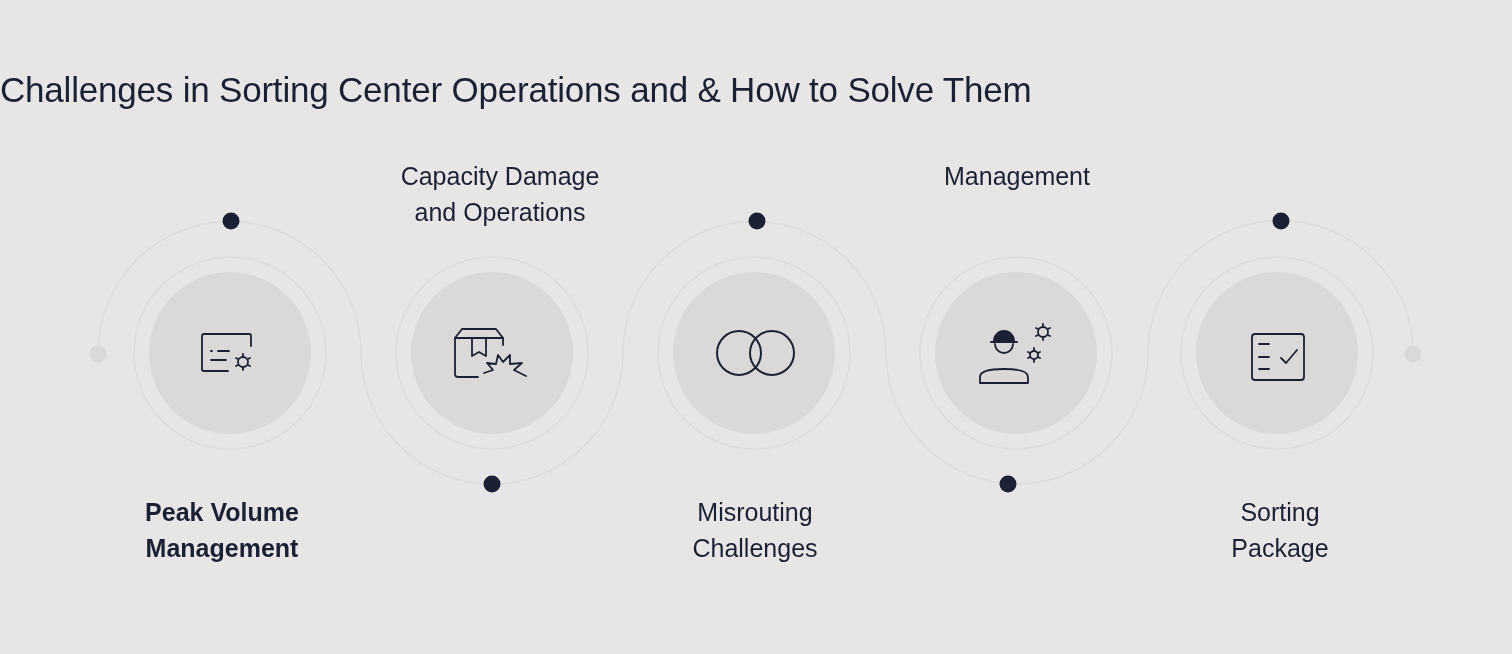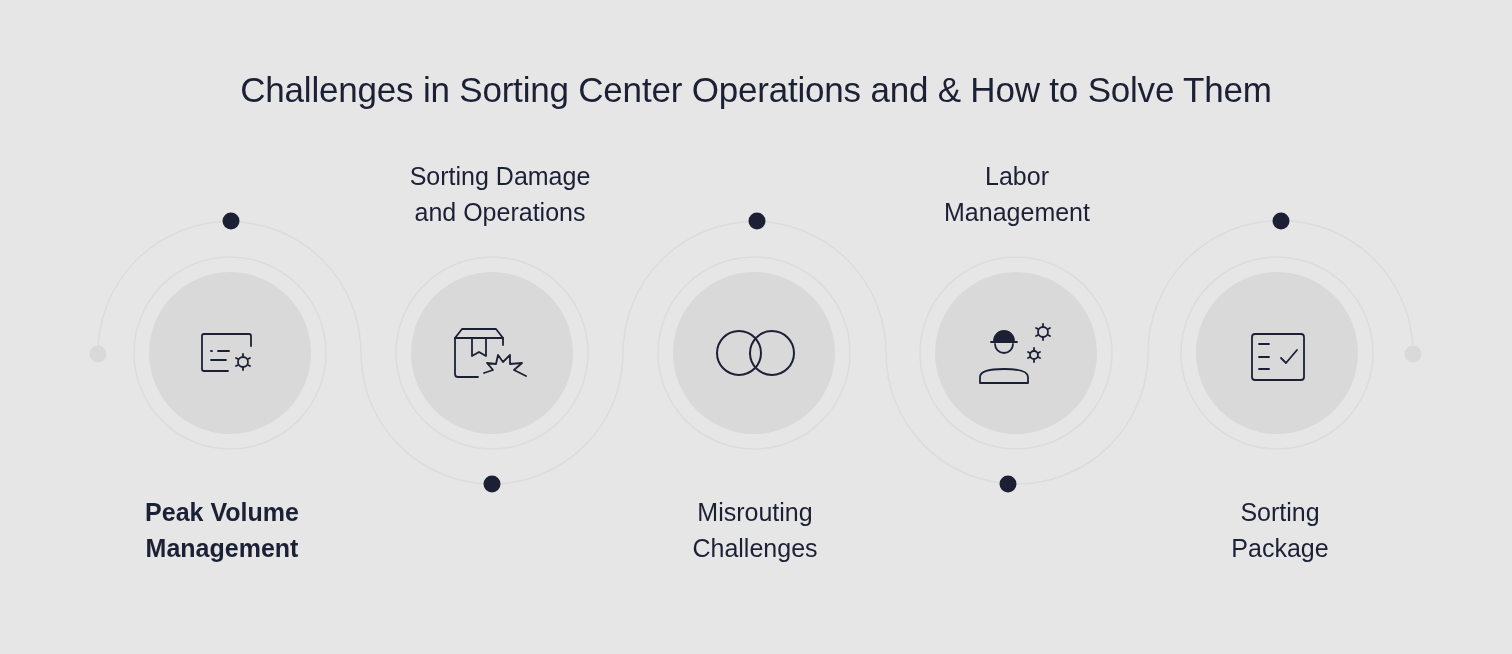--- a/index.html
+++ b/index.html
@@ -3,21 +3,21 @@
 <meta charset="utf-8">
 <style>
   html, body { margin: 0; padding: 0; }
   body {
     width: 1512px; height: 654px; background: #e6e6e6;
     font-family: "Liberation Sans", "DejaVu Sans", sans-serif;
     color: #1c2035; position: relative; overflow: hidden;
   }
   .title {
     position: absolute; left: 0; top: 70px; width: 1512px;
-    text-align: center; font-size: 35px; letter-spacing: -0.2px; color: #1c2035;
+    font-size: 35px; letter-spacing: -0.2px; color: #1c2035;
   }
   svg.diagram { position: absolute; left: 0; top: 0; }
   .label {
     position: absolute; width: 260px; text-align: center;
     font-size: 25px; line-height: 36px; color: #1c2035;
   }
 </style>
 </head>
 <body>
 
@@ -112,27 +112,26 @@
     <line x1="1259" y1="369" x2="1269" y2="369"></line>
     <path d="M1281,358 L1286,363 L1297,350"></path>
   </g>
 </svg>
 
 <div class="label" style="left:92px; top:494px;font-weight:bold;">
   <div>Peak Volume</div>
   <div>Management</div>
 </div>
 <div class="label" style="left:370px; top:158px;">
-  <div>Sorting Damage</div>
+  <div>Capacity Damage</div>
   <div>and Operations</div>
 </div>
 <div class="label" style="left:625px; top:494px;">
   <div>Misrouting</div>
   <div>Challenges</div>
 </div>
 <div class="label" style="left:887px; top:158px;">
-  <div>Labor</div>
   <div>Management</div>
 </div>
 <div class="label" style="left:1150px; top:494px;">
   <div>Sorting</div>
   <div>Package</div>
 </div>
 
 </body></html>

